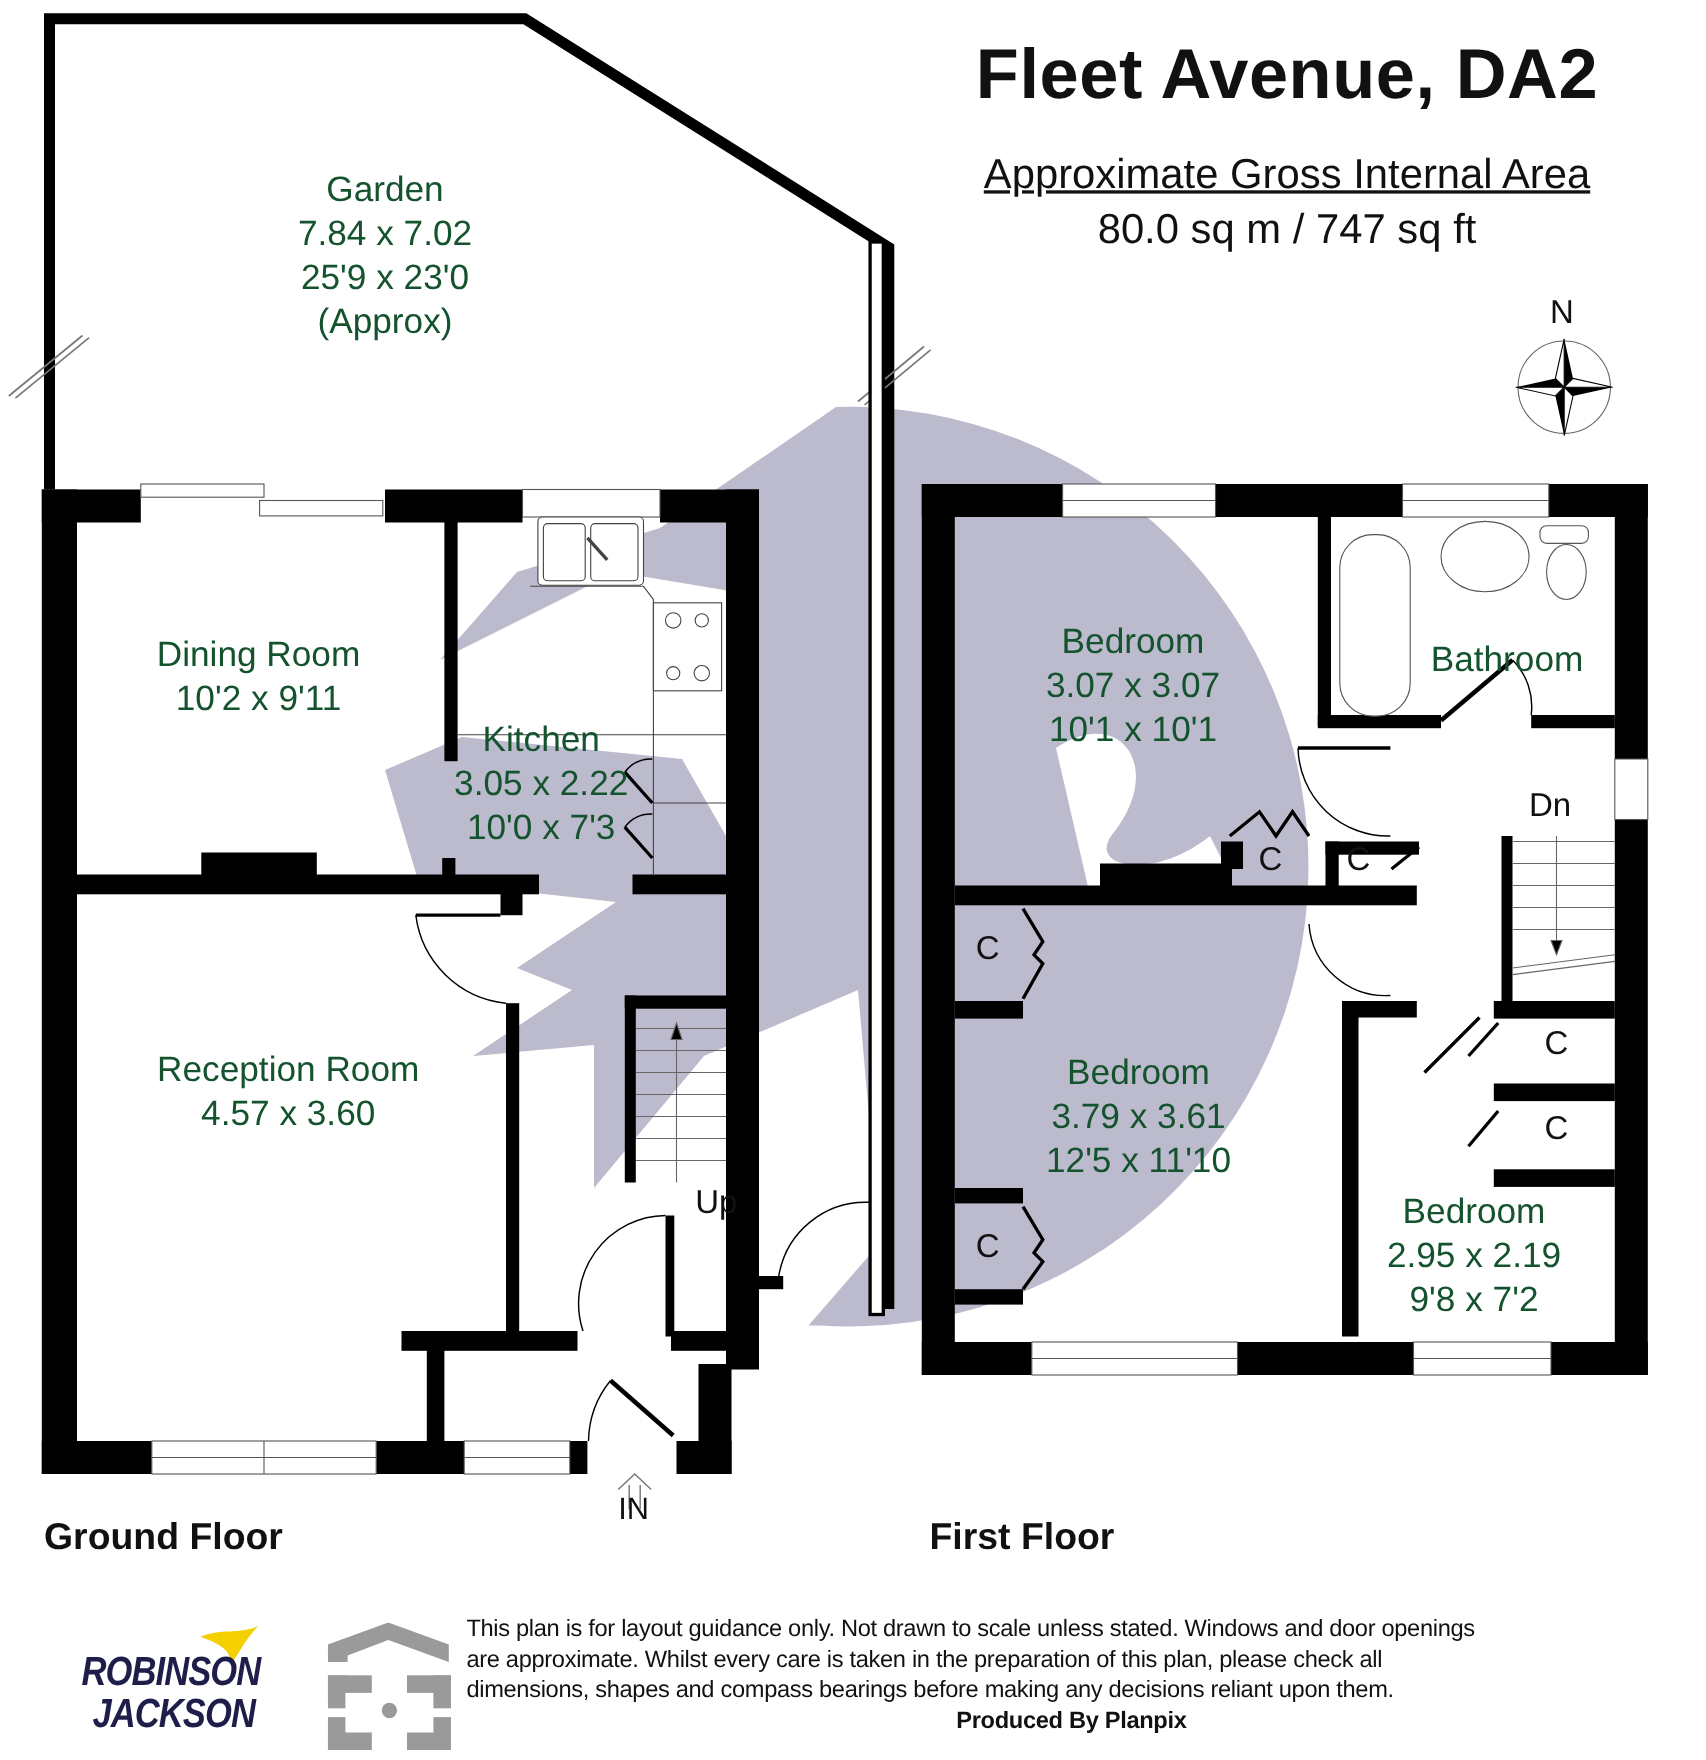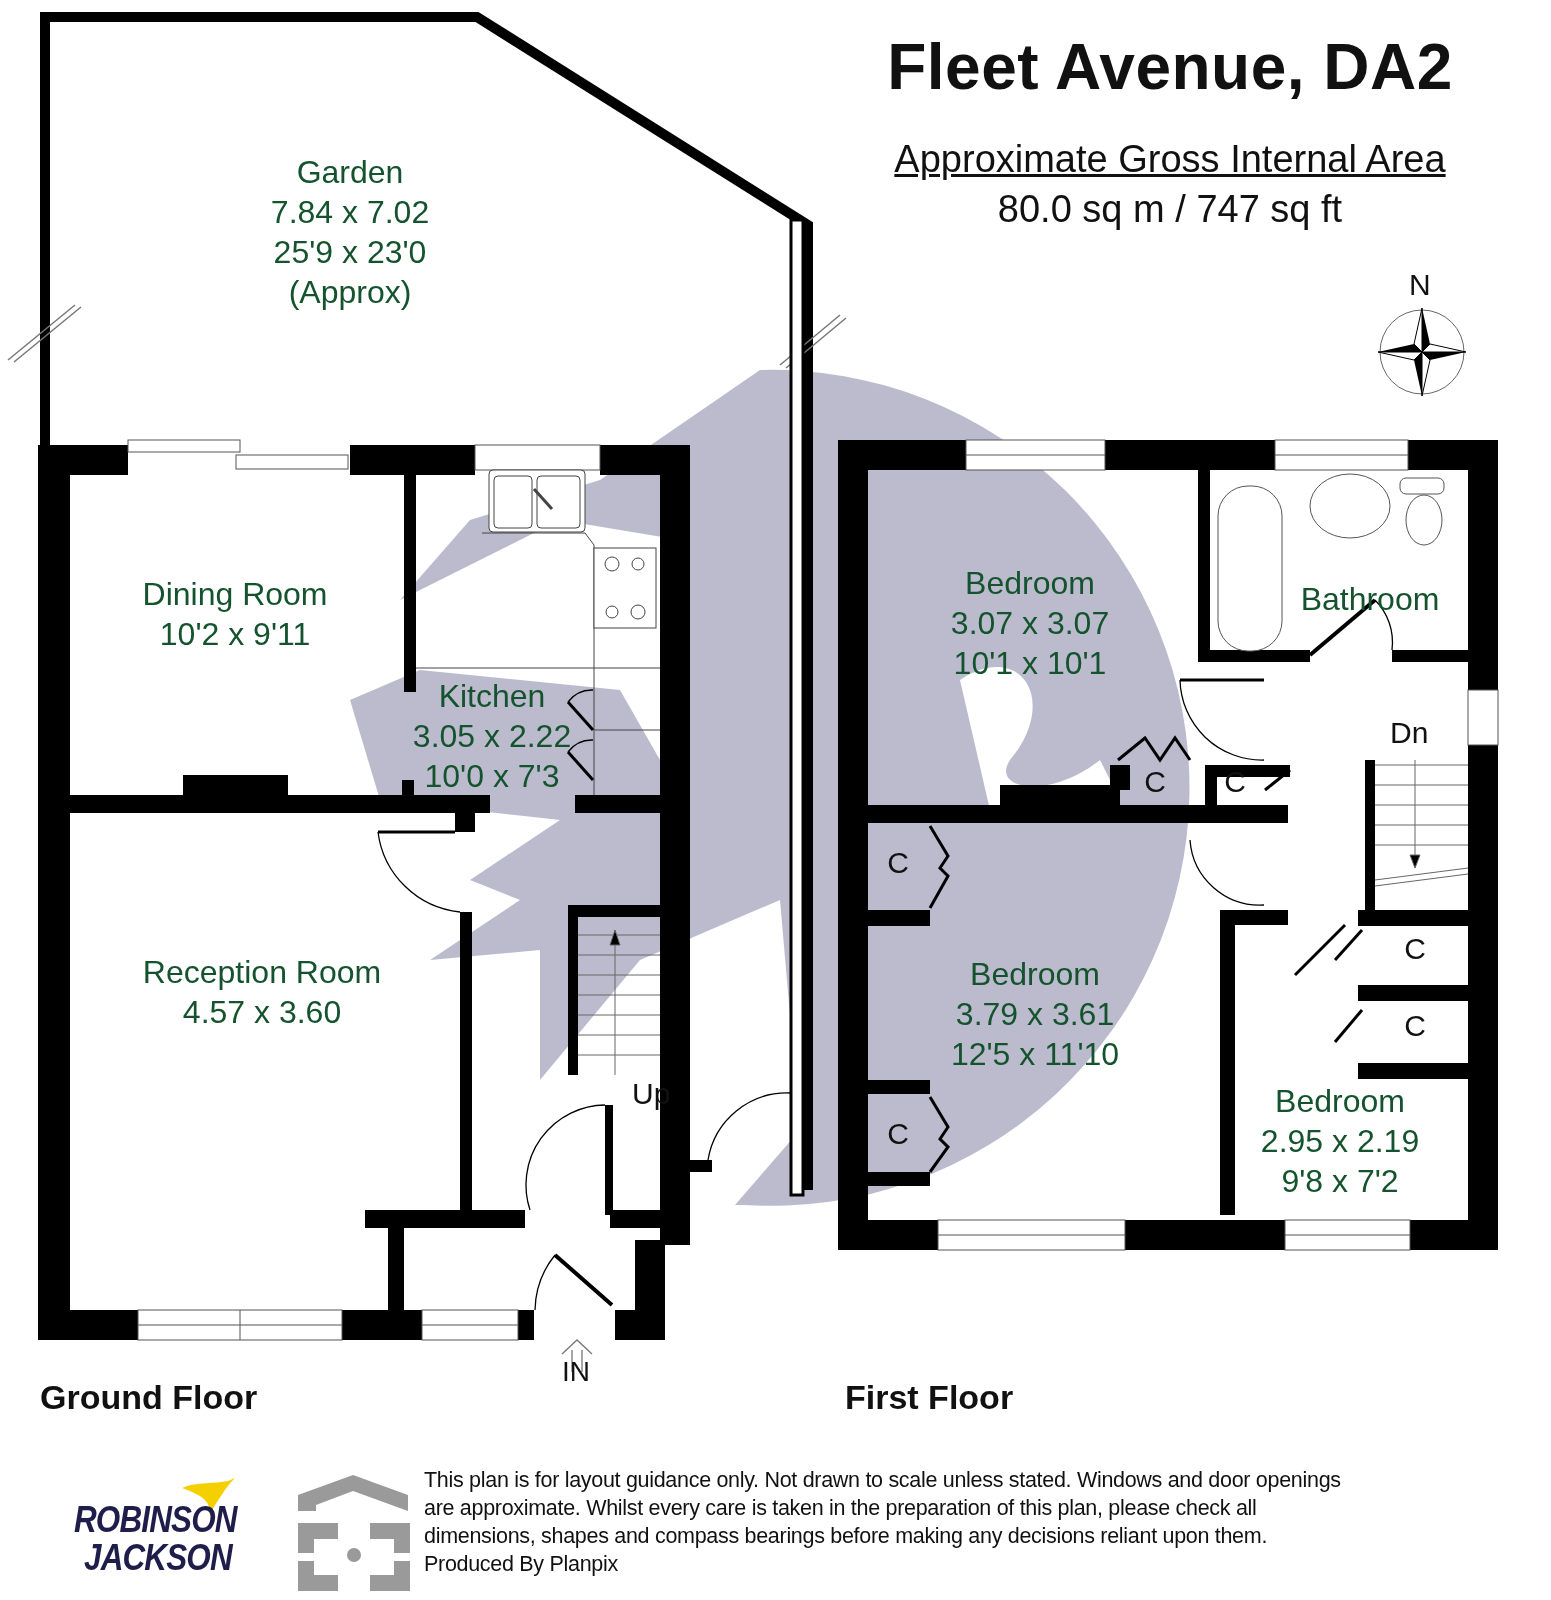--- a/index.html
+++ b/index.html
@@ -7,21 +7,21 @@
   .abs { position: absolute; }
   #title { left: 820px; top: 30px; width: 700px; text-align: center; font-size: 64px; font-weight: bold; letter-spacing: 0.5px; }
   #area1 { left: 820px; top: 138px; width: 700px; text-align: center; font-size: 38px; text-decoration: underline; }
   #area2 { left: 820px; top: 188px; width: 700px; text-align: center; font-size: 38px; }
   #plan { left: 0; top: 0; width: 1551px; height: 1600px; }
   .room-label { position: absolute; text-align: center; font-size: 32px; line-height: 40px; color: #14532d; }
   .floor-label { position: absolute; font-size: 34px; font-weight: bold; }
   .c-label { position: absolute; font-size: 30px; width: 40px; text-align: center; }
   .small-label { position: absolute; font-size: 30px; }
   #disclaimer { left: 424px; top: 1466px; width: 1100px; font-size: 21.5px; line-height: 28px; font-family: "Liberation Sans", sans-serif; letter-spacing: -0.3px; }
-  #disclaimer .produced { font-weight: normal; }
+  #disclaimer .produced { font-weight: bold; text-align: center; }
   #rj-logo { left: 70px; top: 1478px; width: 170px; height: 110px; }
   #rj-logo .rj-text { position: absolute; left: 4px; font-weight: bold; font-style: italic; font-size: 37px; color: #1f1e4a; letter-spacing: -1px; transform: scaleX(0.85); transform-origin: left; line-height: 40px; }
   #pp-logo { left: 298px; top: 1475px; width: 112px; height: 116px; }
 </style>
 </head>
 <body>
 
 <svg id="plan" class="abs" viewBox="0 0 1551 1600" xmlns="http://www.w3.org/2000/svg">
 
   <g fill="#b8b7cb">
@@ -218,21 +218,21 @@
   <div>7.84 x 7.02</div>
   <div>25'9 x 23'0</div>
   <div>(Approx)</div>
 </div>
 
 <div class="room-label" style="left:85px;top:574px;width:300px;">
   <div>Dining Room</div>
   <div>10'2 x 9'11</div>
 </div>
 
-<div class="room-label" style="left:392px;top:676px;width:200px;text-align:center;">
+<div class="room-label" style="left:392px;top:652px;width:200px;text-align:center;">
   <div>Kitchen</div>
   <div>3.05 x 2.22</div>
   <div>10'0 x 7'3</div>
 </div>
 
 <div class="room-label" style="left:112px;top:952px;width:300px;">
   <div>Reception Room</div>
   <div>4.57 x 3.60</div>
 </div>
 <div class="small-label" style="left:592px;top:1077px;margin-left:40px;">Up</div>

